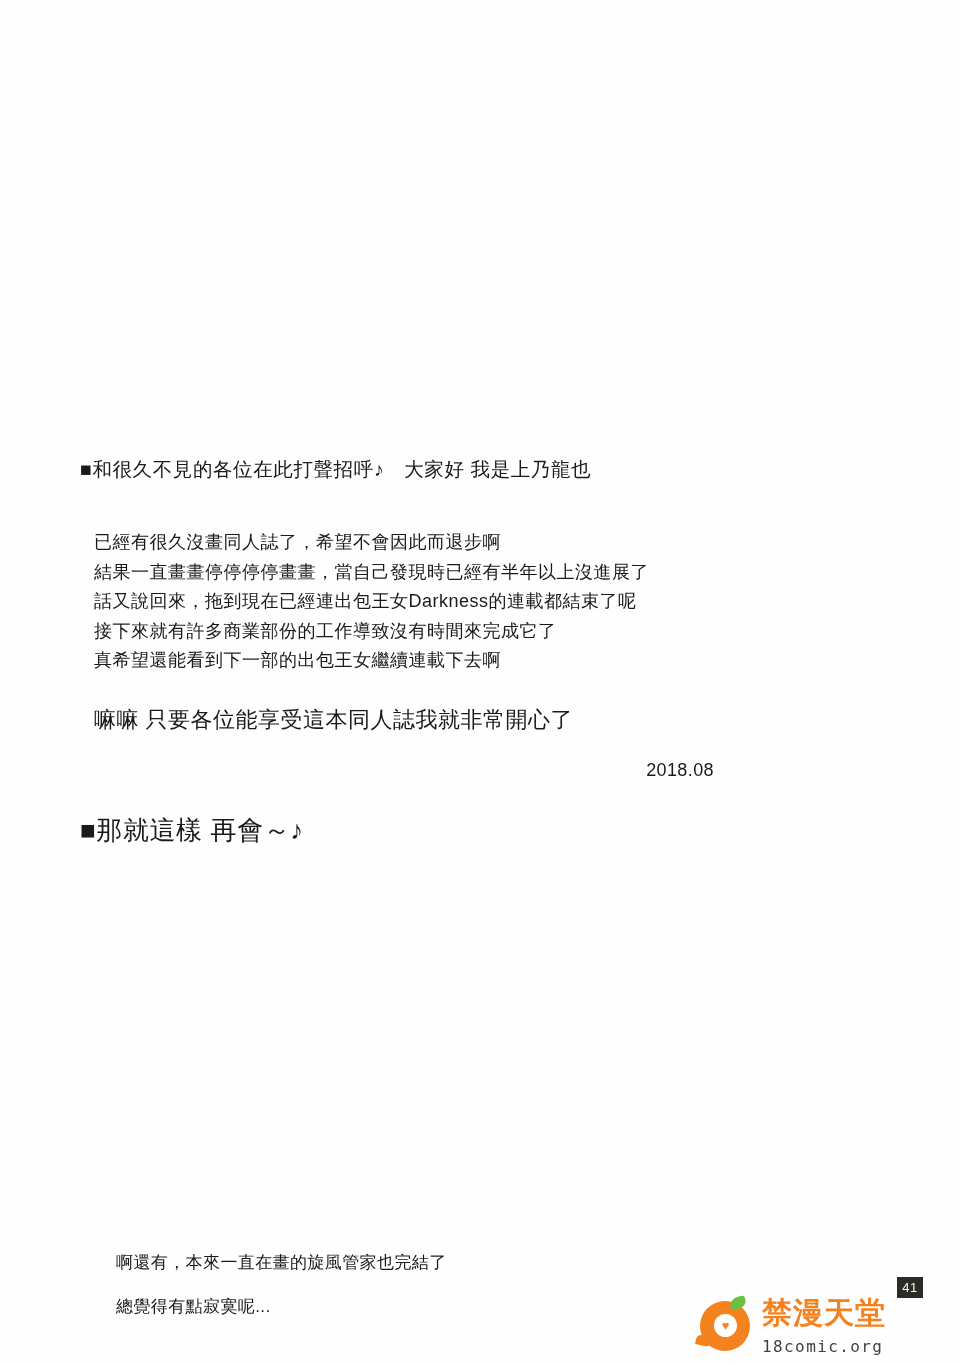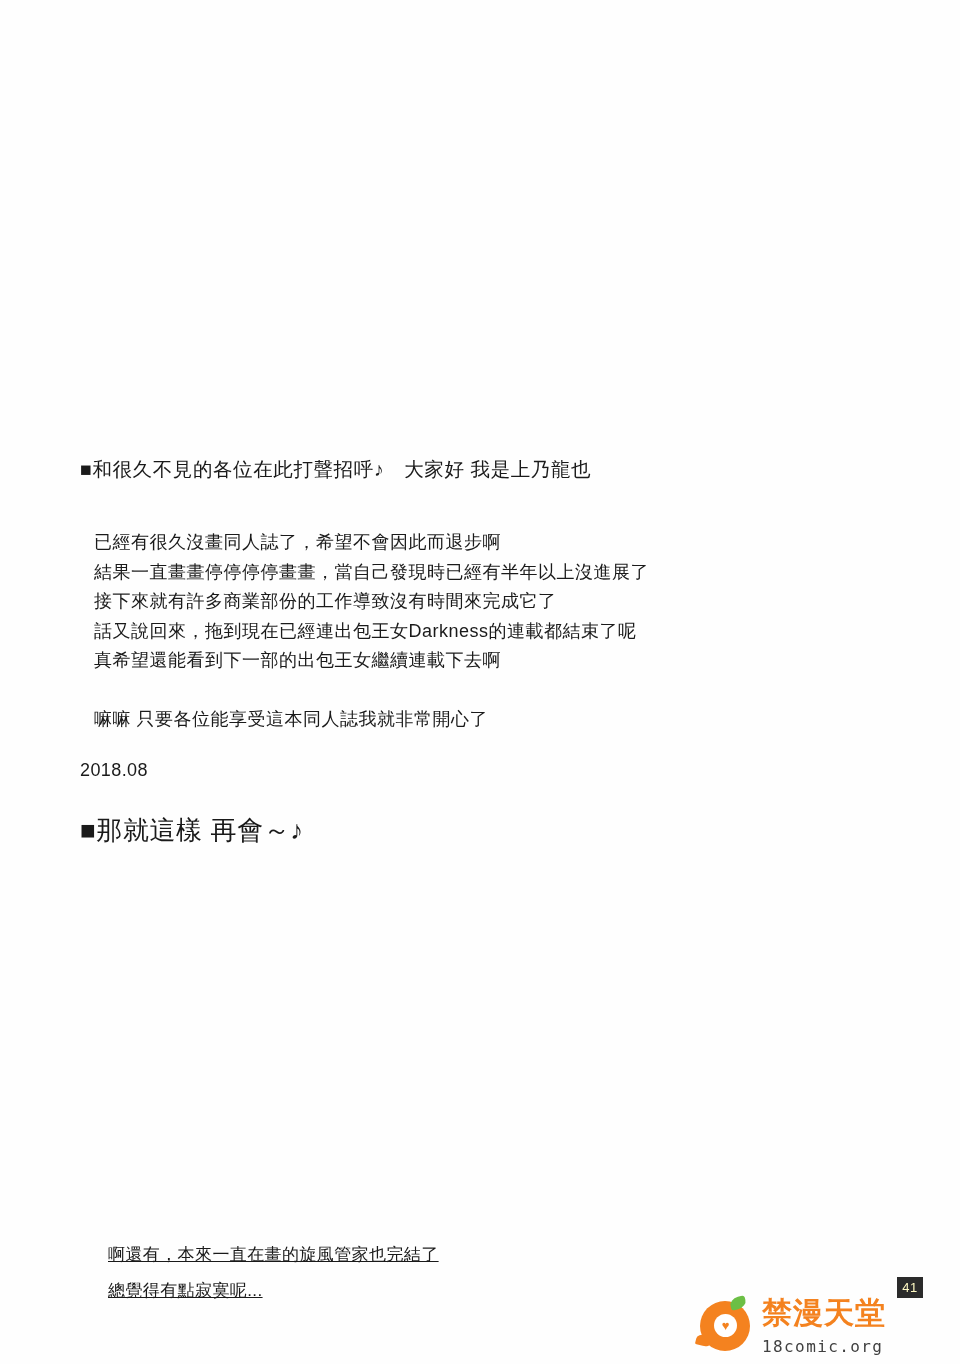--- a/index.html
+++ b/index.html
@@ -44,28 +44,29 @@
   }
   .body-lines p {
     margin: 0;
     white-space: pre;
   }
   .body-spacer {
     height: 29px;
   }
   .note-line {
     margin: 0 0 0 14px;
-    font-size: 18px;
+    font-size: 22px;
     line-height: 29.5px;
     letter-spacing: 0.5px;
     white-space: pre;
   }
   .date-line {
     margin: 26px 0 0 0;
     font-size: 18px;
+    text-align: right;
     padding-right: 156px;
     letter-spacing: 0.4px;
   }
   .signoff {
     margin: 32px 0 0 0;
     font-size: 26px;
     letter-spacing: 0.6px;
     white-space: pre;
     font-weight: 500;
   }
@@ -74,23 +75,22 @@
   .postscript {
     position: absolute;
     left: 100px;
     top: 1233px;
     width: 600px;
     font-size: 17px;
     line-height: 28px;
     letter-spacing: 0.4px;
   }
   .postscript p {
-    margin: 8px;
-    white-space: pre;
-    text-decoration: underline;
+    margin: 16px;
+    white-space: pre;
   }
 
   
   .page-number {
     position: absolute;
     left: 897px;
     top: 1277px;
     width: 26px;
     height: 21px;
     background: #2b2b2b;
@@ -193,22 +193,22 @@
 <body>
 
 <div class="page">
 
   <section class="afterword">
     <div class="headline">■和很久不見的各位在此打聲招呼♪　大家好 我是上乃龍也</div>
 
     <div class="body-lines">
       <p>已經有很久沒畫同人誌了，希望不會因此而退步啊</p>
       <p>結果一直畫畫停停停停畫畫，當自己發現時已經有半年以上沒進展了</p>
+      <p>話又說回來，拖到現在已經連出包王女Darkness的連載都結束了呢</p>
       <p>接下來就有許多商業部份的工作導致沒有時間來完成它了</p>
-      <p>話又說回來，拖到現在已經連出包王女Darkness的連載都結束了呢</p>
       <p>真希望還能看到下一部的出包王女繼續連載下去啊</p>
     </div>
 
     <div class="body-spacer"></div>
 
     <div class="note-line">嘛嘛 只要各位能享受這本同人誌我就非常開心了</div>
 
     <div class="date-line">2018.08</div>
 
     <div class="signoff">■那就這樣 再會～♪</div>

